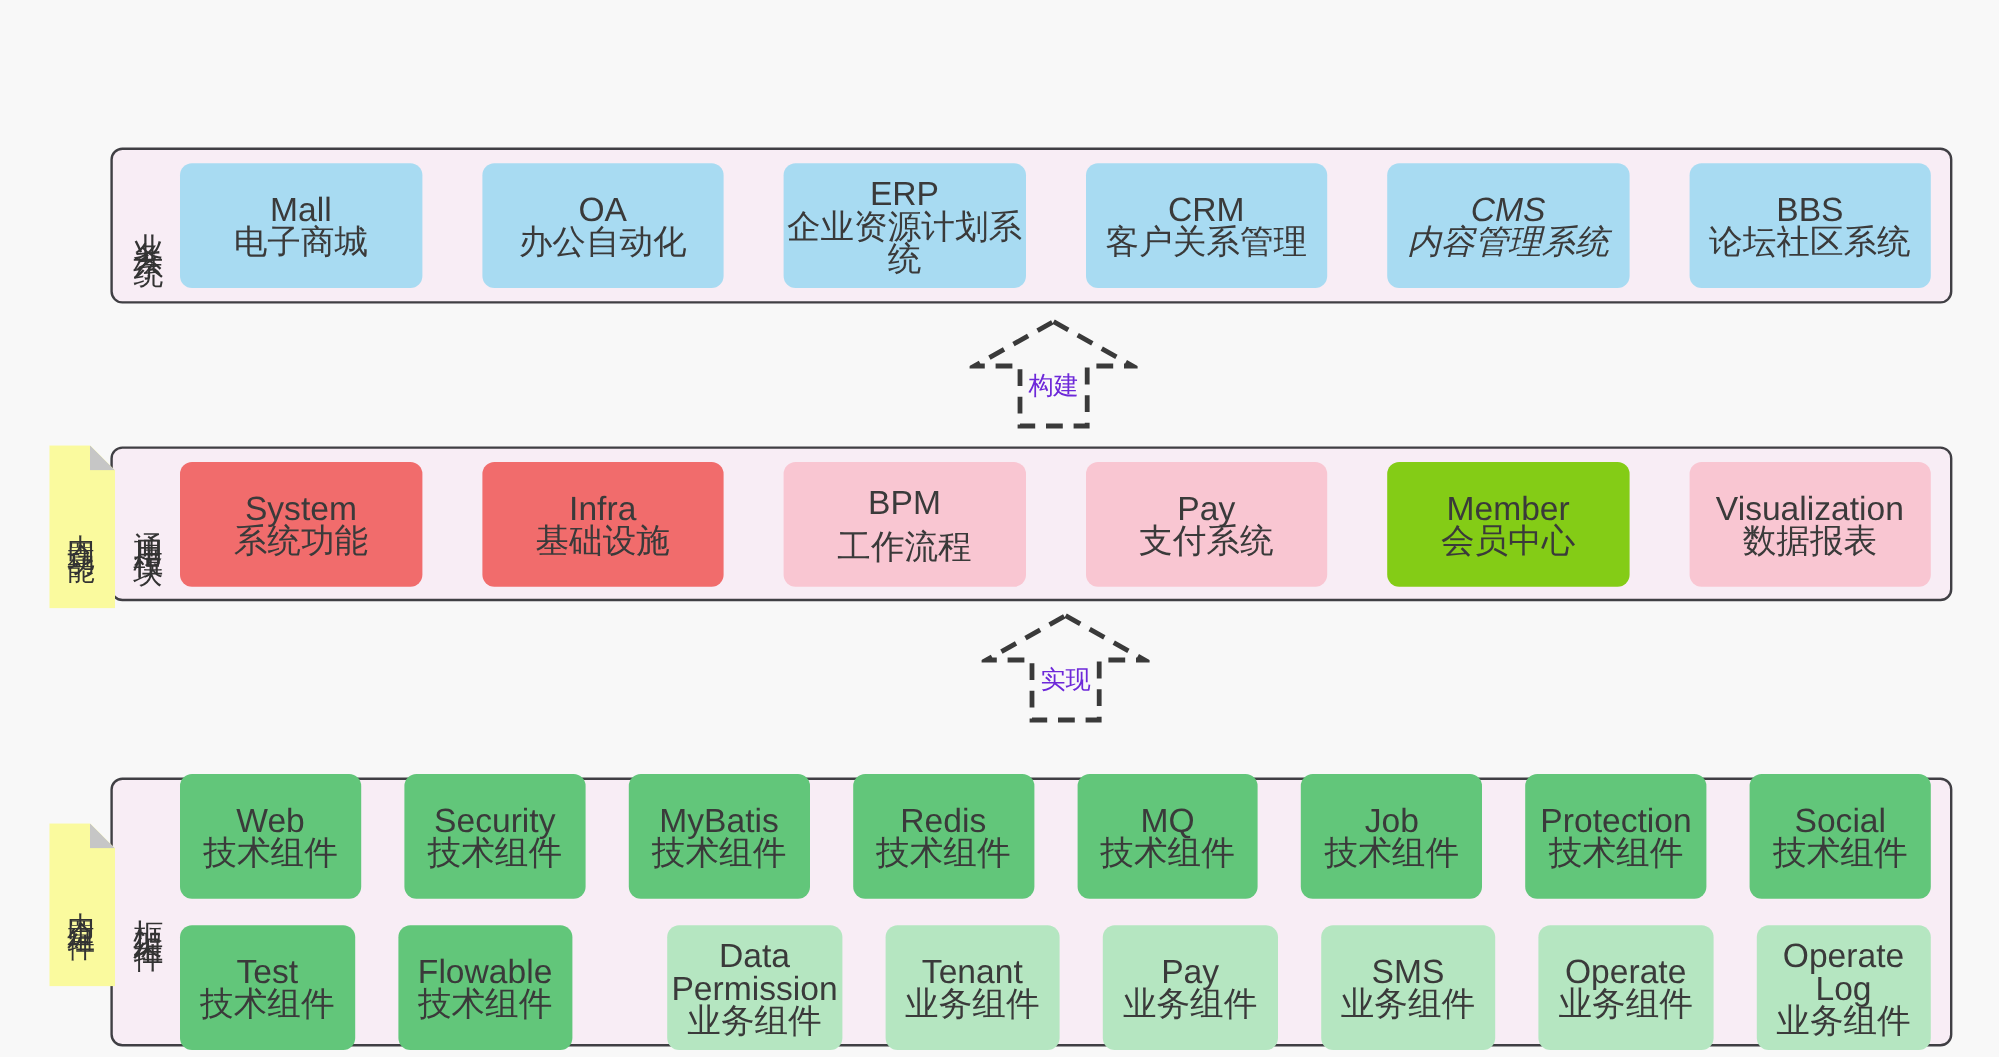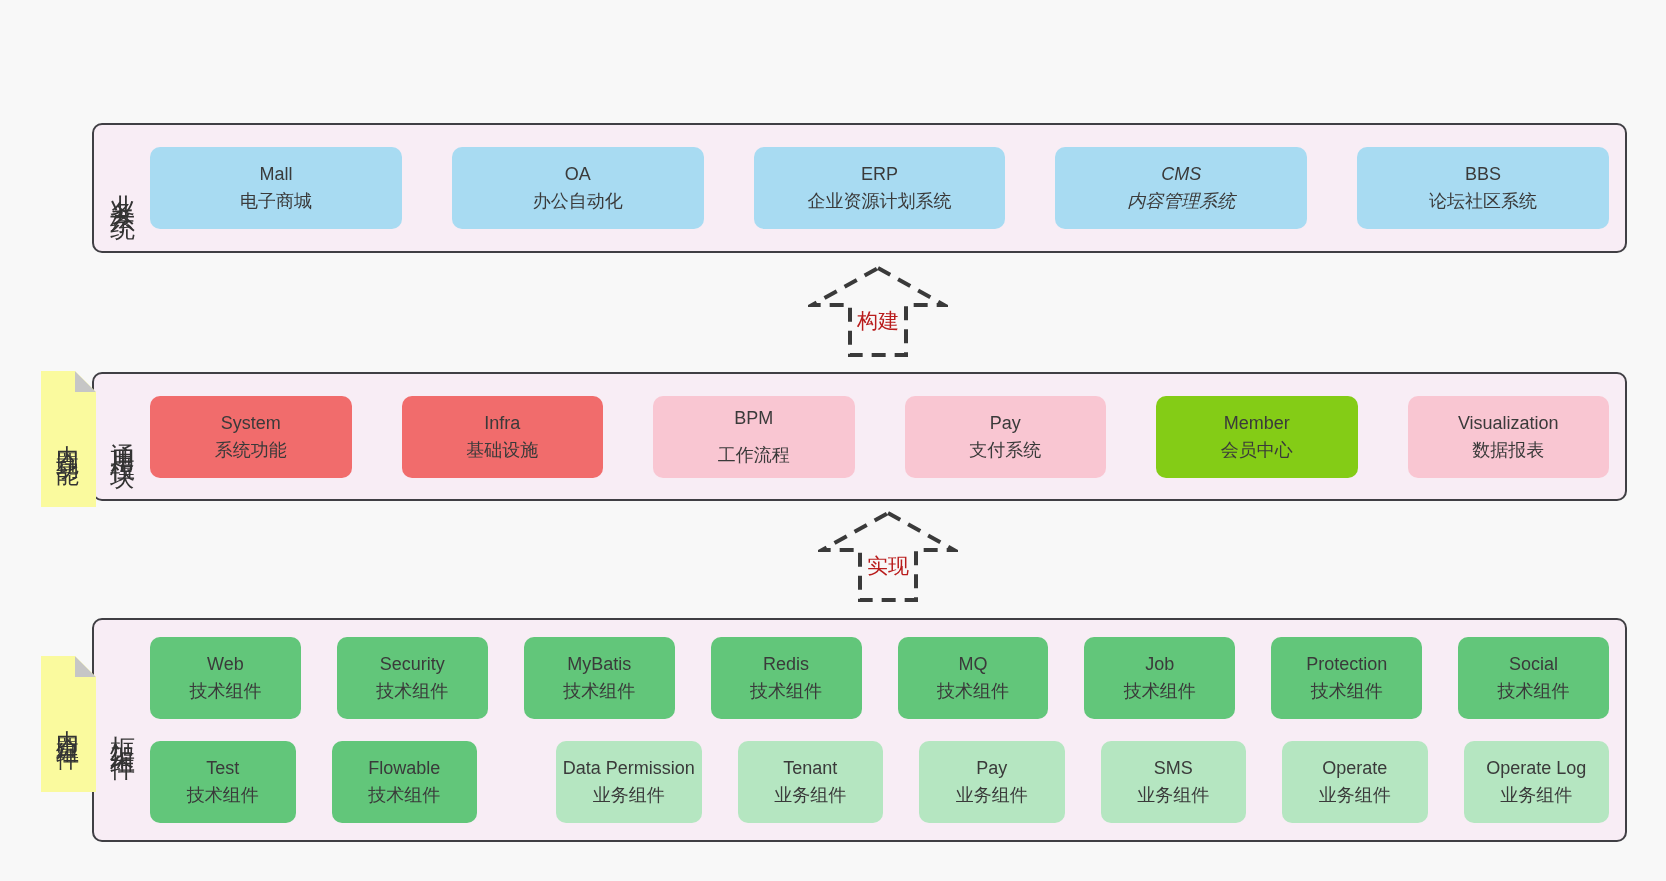--- a/index.html
+++ b/index.html
@@ -10,39 +10,39 @@
   .layer-label{position:absolute;left:13px;top:50%;transform:translateY(-50%);
     writing-mode:vertical-lr;text-orientation:upright;font-size:25px;letter-spacing:7px;
     color:#333;white-space:nowrap;}
   .rows{position:absolute;left:56px;right:16px;top:0;bottom:0;display:flex;flex-direction:column;
     justify-content:center;gap:22px;}
   .row{display:flex;}
   .row.cols-6{gap:50px;}
   .row.cols-8{gap:36px;}
 
   
-  .box{flex:1 1 0;height:82px;border-radius:10px;display:flex;flex-direction:column;
-    align-items:center;justify-content:center;text-align:center;font-size:18px;line-height:27px;}
+  .box{flex:1 1 0;height:104px;border-radius:10px;display:flex;flex-direction:column;
+    align-items:center;justify-content:center;text-align:center;font-size:28px;line-height:27px;}
   .bt,.bs{width:100%;}
 
   
   .note{position:absolute;left:-53px;width:55px;background:#fafa9e;z-index:3;
     display:flex;align-items:center;justify-content:center;
     writing-mode:vertical-lr;text-orientation:upright;font-size:23px;letter-spacing:6px;color:#333;
     clip-path:polygon(0 0,calc(100% - 21px) 0,100% 21px,100% 100%,0 100%);}
   .note::after{content:"";position:absolute;top:0;right:0;width:21px;height:21px;background:#c6c6c6;
     clip-path:polygon(0 0,100% 100%,0 100%);}
   .note-full{top:-3px;height:136px;}
   .note-mid{top:36px;height:136px;}
 
   
   .arrow{position:absolute;width:140px;height:94px;}
   .arrow svg{position:absolute;left:0;top:0;}
   .arrow-label{position:absolute;left:50%;top:42px;transform:translateX(-50%);
-    background:#f8f8f8;padding:0 3px;font-size:21px;color:#b91c1c;white-space:nowrap;}
+    background:#f8f8f8;padding:0 3px;font-size:21px;color:#6d28d9;white-space:nowrap;}
 </style>
 </head>
 <body>
 
 <div class="stage">
 
   <section class="layer" style="left:92px;top:123px;width:1535px;height:130px;">
     <div class="layer-label">业务系统</div>
     <div class="rows">
       <div class="row cols-6">
@@ -50,20 +50,24 @@
             <div class="bt">Mall</div>
             <div class="bs">电子商城</div>
           </div>
           <div class="box" style="background: rgb(168, 219, 242);">
             <div class="bt">OA</div>
             <div class="bs">办公自动化</div>
           </div>
           <div class="box" style="background: rgb(168, 219, 242);">
             <div class="bt">ERP</div>
             <div class="bs">企业资源计划系统</div>
+          </div>
+          <div class="box" style="background: rgb(168, 219, 242);">
+            <div class="bt">CRM</div>
+            <div class="bs">客户关系管理</div>
           </div>
           <div class="box" style="background: rgb(168, 219, 242); font-style: italic;">
             <div class="bt">CMS</div>
             <div class="bs">内容管理系统</div>
           </div>
           <div class="box" style="background: rgb(168, 219, 242);">
             <div class="bt">BBS</div>
             <div class="bs">论坛社区系统</div>
           </div>
         </div>
@@ -110,21 +114,21 @@
     </div>
   </section>
 
   <div class="arrow" style="left:818px;top:510px;">
     <svg width="140" height="94" viewBox="0 0 140 94">
       <polygon points="70,3 136,40 98,40 98,90 42,90 42,40 4,40" fill="none" stroke="#3a3a3a" stroke-width="4" stroke-dasharray="14 9"></polygon>
     </svg>
     <div class="arrow-label">实现</div>
   </div>
 
-  <section class="layer" style="left:92px;top:618px;width:1535px;height:224px;">
+  <section class="layer" style="left:92px;top:648px;width:1535px;height:224px;">
     <div class="note note-mid">内置组件</div>
     <div class="layer-label">框架组件</div>
     <div class="rows">
       <div class="row cols-8">
           <div class="box" style="background: rgb(98, 198, 122);">
             <div class="bt">Web</div>
             <div class="bs">技术组件</div>
           </div>
           <div class="box" style="background: rgb(98, 198, 122);">
             <div class="bt">Security</div>

